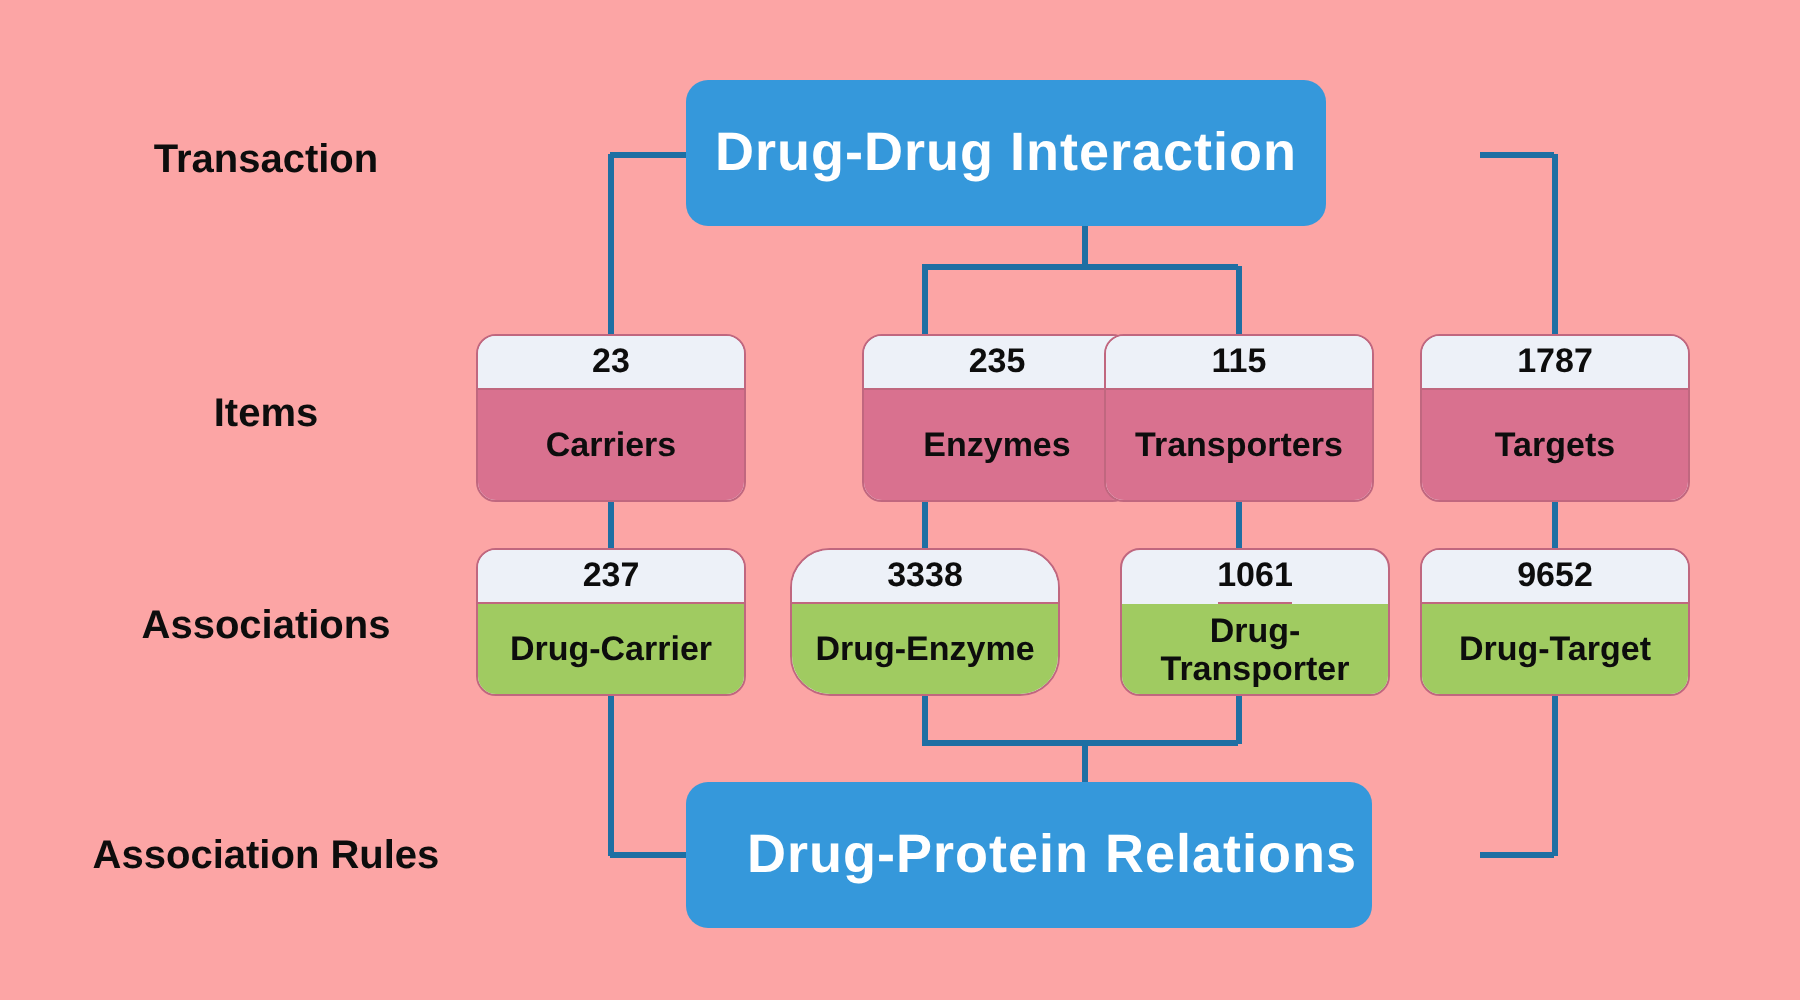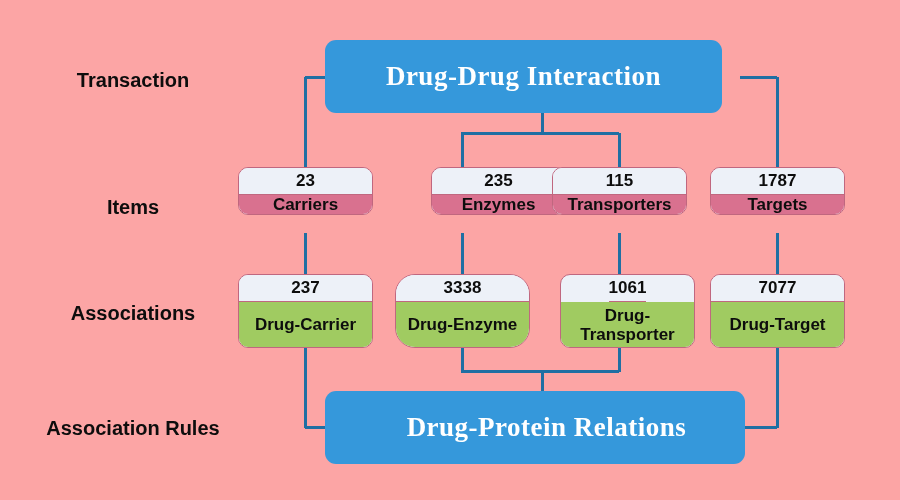--- a/index.html
+++ b/index.html
@@ -22,33 +22,32 @@
     width: 250px;
     text-align: center;
     font-weight: bold;
     font-size: 20px;
     color: #0d0d0d;
     line-height: 24px;
   }
   
   .banner {
     position: absolute;
-    left: 325px;
-    width: 397px;
+    left: 343px;
+    width: 320px;
     height: 73px;
     background: #3598db;
     border-radius: 11px;
     display: flex;
     align-items: center;
     justify-content: center;
     color: #ffffff;
     font-weight: bold;
     font-size: 27px;
     letter-spacing: 0.5px;
-    font-family: Liberation Serif, serif;
   }
   
   .node {
     position: absolute;
     width: 135px;
     border: 1.5px solid #c0677f;
     border-radius: 10px;
     overflow: hidden;
     background: #edf1f8;
     box-sizing: border-box;
@@ -74,21 +73,21 @@
     justify-content: center;
     font-weight: bold;
     font-size: 17px;
     color: #0d0d0d;
     text-align: center;
     line-height: 19px;
     padding: 0 4px;
   }
   .node.pink .lbl { background: #d9718f; }
   .node.green .lbl { background: #a0cb61; }
-  .items-row { top: 167px; height: 48px; }
+  .items-row { top: 167px; height: 84px; }
   .assoc-row { top: 274px; height: 74px; }
   
   .line {
     position: absolute;
     background: #1f6fa3;
   }
 </style>
 </head>
 <body>
 
@@ -149,21 +148,21 @@
   </div>
   <div class="node green assoc-row" style="left:395px;border-radius:20px;">
     <div class="num">3338</div>
     <div class="lbl">Drug-Enzyme</div>
   </div>
   <div class="node green assoc-row" style="left:560px;align-items:center;">
     <div class="num">1061</div>
     <div class="lbl">Drug-Transporter</div>
   </div>
   <div class="node green assoc-row" style="left:710px;">
-    <div class="num">7077</div>
+    <div class="num">9652</div>
     <div class="lbl">Drug-Target</div>
   </div>
 
   <div class="banner" style="top:391px;padding-left:23px;">
     <span>Drug-Protein Relations</span>
   </div>
 
 </div>
 
 </body></html>

